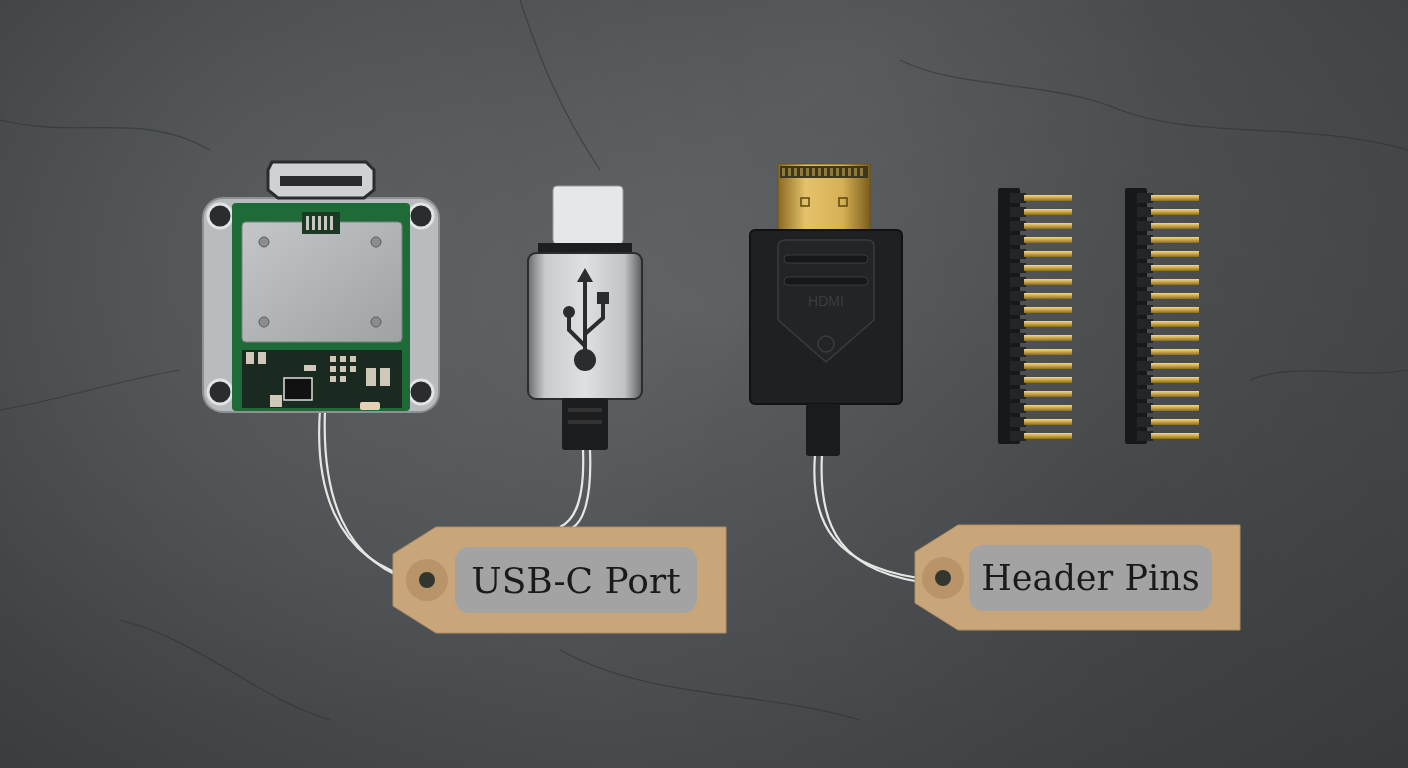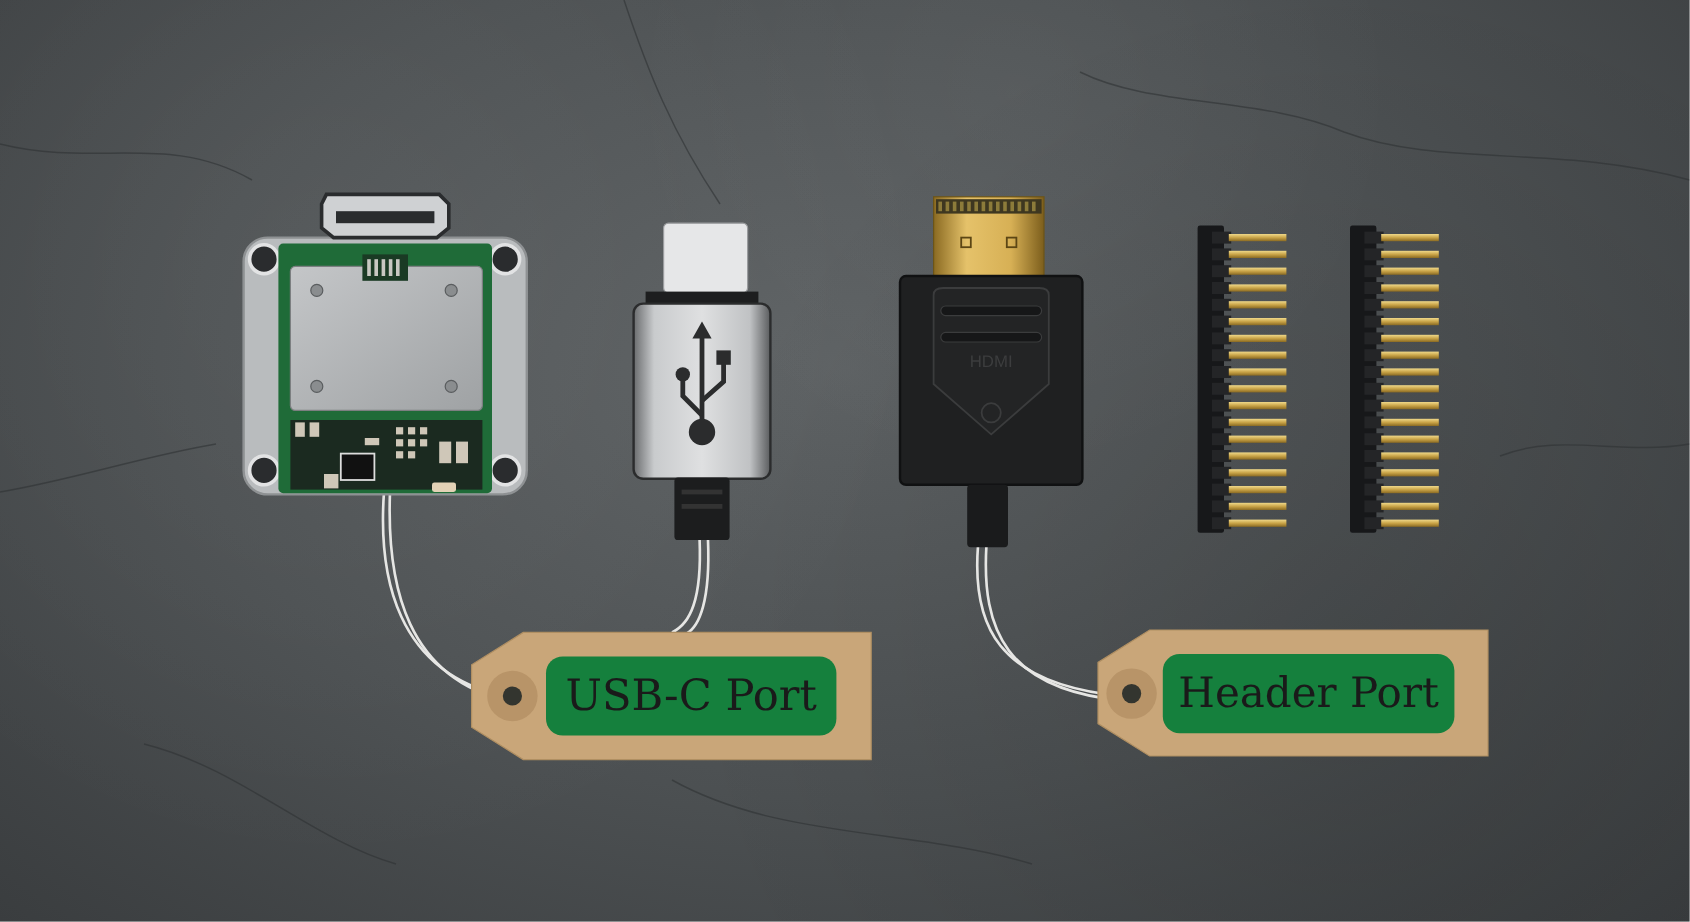--- a/index.html
+++ b/index.html
@@ -12,21 +12,21 @@
     position:absolute; inset:0;
     background:
       radial-gradient(circle at 20% 30%, rgba(255,255,255,0.05) 0, transparent 40%),
       radial-gradient(circle at 80% 70%, rgba(0,0,0,0.12) 0, transparent 45%),
       radial-gradient(circle at 60% 10%, rgba(255,255,255,0.04) 0, transparent 30%);
   }
   svg.scene { position:absolute; left:0; top:0; }
   .tag-label {
     position:absolute; font-family:"DejaVu Serif", "Liberation Serif", serif;
     color:#1a1a1a; display:flex; align-items:center; justify-content:center;
-    background:#15803d; border-radius:14px;
+    background:#a3a3a3; border-radius:14px;
   }
 </style>
 </head>
 <body>
 
 <div class="texture"></div>
 
 <svg class="scene" width="1408" height="768" viewBox="0 0 1408 768">
   <defs>
     <linearGradient id="usbMetal" x1="0" x2="1" y1="0" y2="0">
@@ -256,13 +256,13 @@
     <circle cx="427" cy="580" r="8" fill="#33352f"></circle>
   </g>
   <g>
     <path d="M958 525 L1240 525 L1240 630 L958 630 L915 603 L915 552 Z" fill="#c9a679" stroke="#b08f62"></path>
     <circle cx="943" cy="578" r="21" fill="#b89468"></circle>
     <circle cx="943" cy="578" r="8" fill="#33352f"></circle>
   </g>
 </svg>
 
 <div class="tag-label" style="left:455px;top:547px;width:242px;height:66px;font-size:36px;">USB-C Port</div>
-<div class="tag-label" style="left:969px;top:545px;width:243px;height:66px;font-size:35px;">Header Port</div>
+<div class="tag-label" style="left:969px;top:545px;width:243px;height:66px;font-size:35px;">Header Pins</div>
 
 </body></html>

